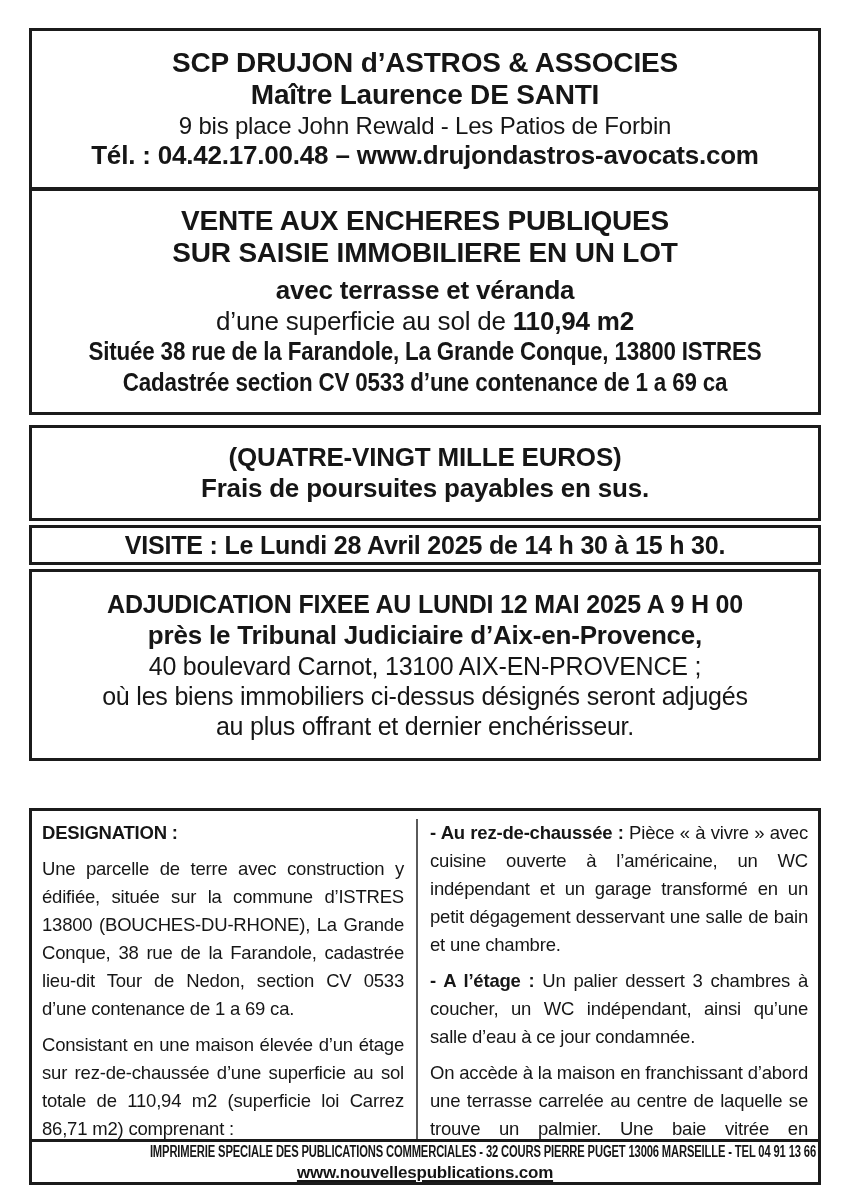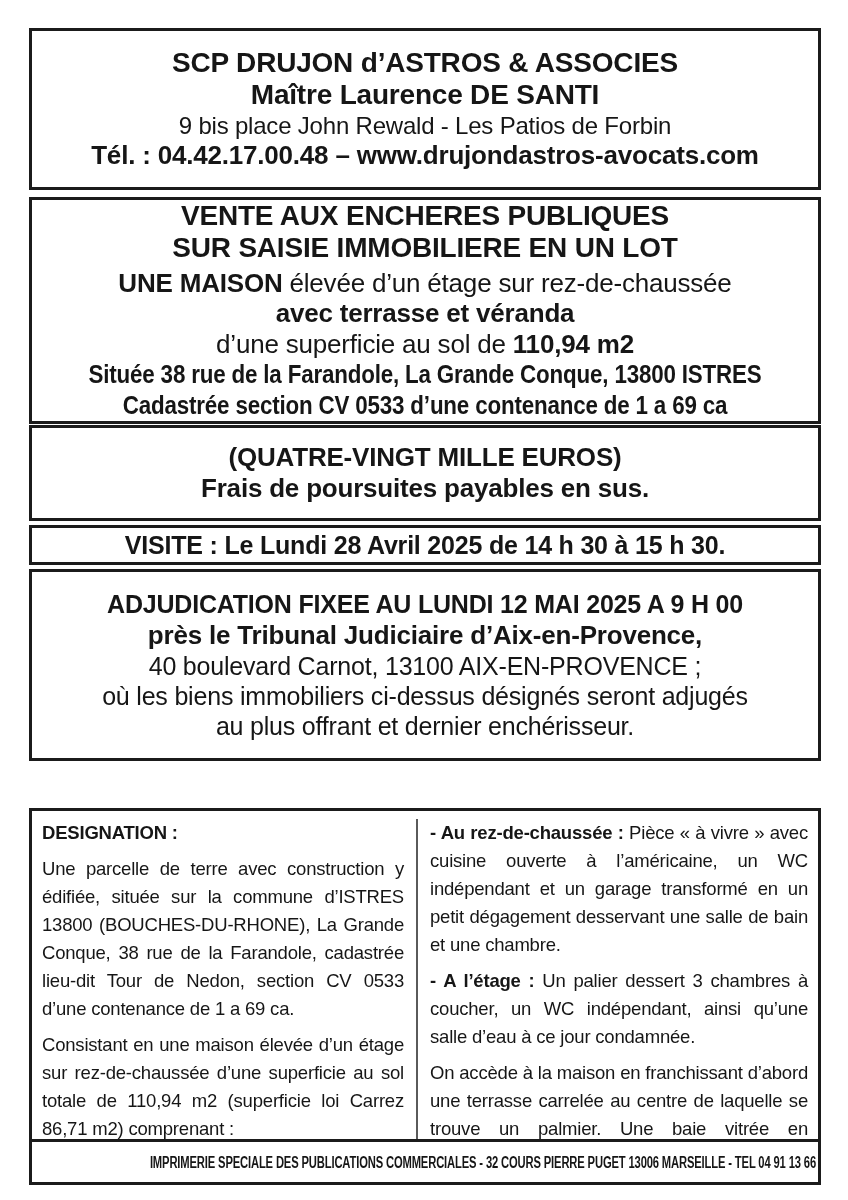--- a/index.html
+++ b/index.html
@@ -9,21 +9,21 @@
     letter-spacing:-0.2px;overflow:hidden;
   }
   .sheet{position:absolute;left:29px;top:28px;width:764px;height:1158px;text-decoration:underline;}
   .box{
     position:absolute;left:0;width:792px;box-sizing:border-box;
     border:3px solid #1b1b1b;background:#ffffff;
     display:flex;flex-direction:column;justify-content:center;align-items:center;
     text-align:center;overflow:hidden;
   }
   #box-header{top:0;height:162px;}
-  #box-sale{top:169px;height:227px;}
+  #box-sale{top:160px;height:227px;}
   #box-price{top:397px;height:96px;}
   #box-visit{top:497px;height:40px;}
   #box-adjudication{top:541px;height:192px;}
   #box-designation{top:780px;height:370px;flex-direction:row;justify-content:flex-start;align-items:stretch;text-align:left;padding:8px 10px;}
   #box-footer{top:1111px;height:46px;}
 
   .t28b{font-size:28px;font-weight:bold;line-height:32px;}
   .t26b{font-size:26px;font-weight:bold;line-height:31px;}
   .t25b{font-size:25px;font-weight:bold;line-height:31px;}
   .t26m{font-size:26px;line-height:30px;}
@@ -54,21 +54,20 @@
       <span class="line t28b">SCP DRUJON d’ASTROS &amp; ASSOCIES</span>
       <span class="line t28b">Maître Laurence DE SANTI</span>
       <span class="line t24">9 bis place John Rewald - Les Patios de Forbin</span>
       <span class="line t26b">Tél. : 04.42.17.00.48 – www.drujondastros-avocats.com</span>
     </section>
 
     <section class="box" id="box-sale">
       <span class="line t28b">VENTE AUX ENCHERES PUBLIQUES</span>
       <span class="line t28b">SUR SAISIE IMMOBILIERE EN UN LOT</span>
       <span class="gap6"></span>
-      <span class="line t26m"><span class="b">UNE MAISON</span><span> élevée d’un étage sur rez-de-chaussée</span></span>
       <span class="line t26b">avec terrasse et véranda</span>
       <span class="line t26m"><span>d’une superficie au sol de </span><span class="b">110,94 m2</span></span>
       <span class="line t26b cond86">Située 38 rue de la Farandole, La Grande Conque, 13800 ISTRES</span>
       <span class="line t26b cond86">Cadastrée section CV 0533 d’une contenance de 1 a 69 ca</span>
     </section>
 
     <section class="box" id="box-price">
       <span class="line t26b">(QUATRE-VINGT MILLE EUROS)</span>
       <span class="line t26b">Frais de poursuites payables en sus.</span>
     </section>
@@ -94,16 +93,17 @@
       <div class="col-divider"></div>
       <div class="col col-right">
         <p><span class="b">- Au rez-de-chaussée :</span><span> Pièce « à vivre » avec cuisine ouverte à l’américaine, un WC indépendant et un garage transformé en un petit dégagement desservant une salle de bain et une chambre.</span></p>
         <p><span class="b">- A l’étage :</span><span> Un palier dessert 3 chambres à coucher, un WC indépendant, ainsi qu’une salle d’eau à ce jour condamnée.</span></p>
         <p>On accède à la maison en franchissant d’abord une terrasse carrelée au centre de laquelle se trouve un palmier. Une baie vitrée en aluminium</p>
       </div>
     </section>
 
     <section class="box" id="box-footer">
       <span class="line foot1 cond70">IMPRIMERIE SPECIALE DES PUBLICATIONS COMMERCIALES - 32 COURS PIERRE PUGET 13006 MARSEILLE - TEL 04 91 13 66 00</span>
+      <span class="line foot2">www.nouvellespublications.com</span>
     </section>
 
   </div>
 </div>
 
 </body></html>

